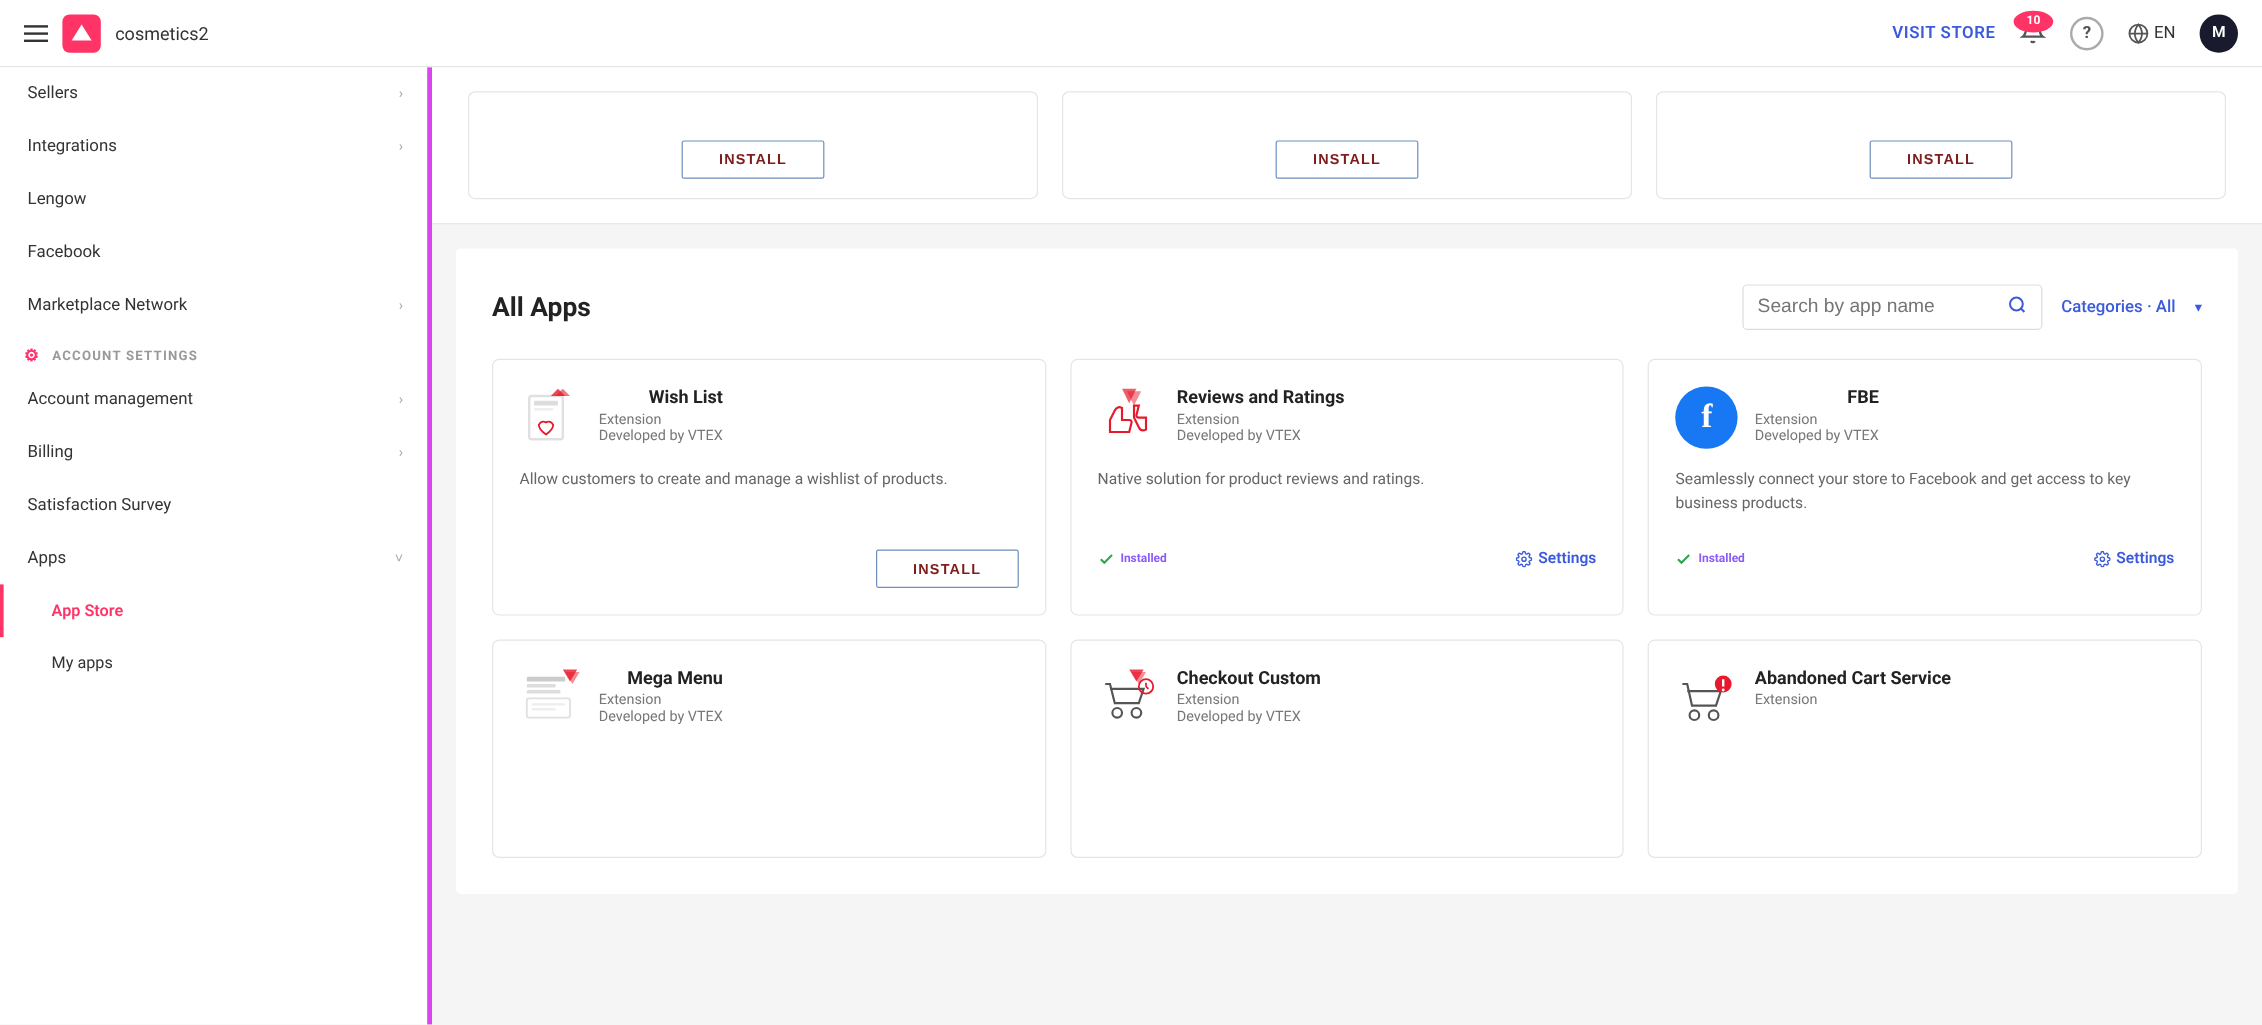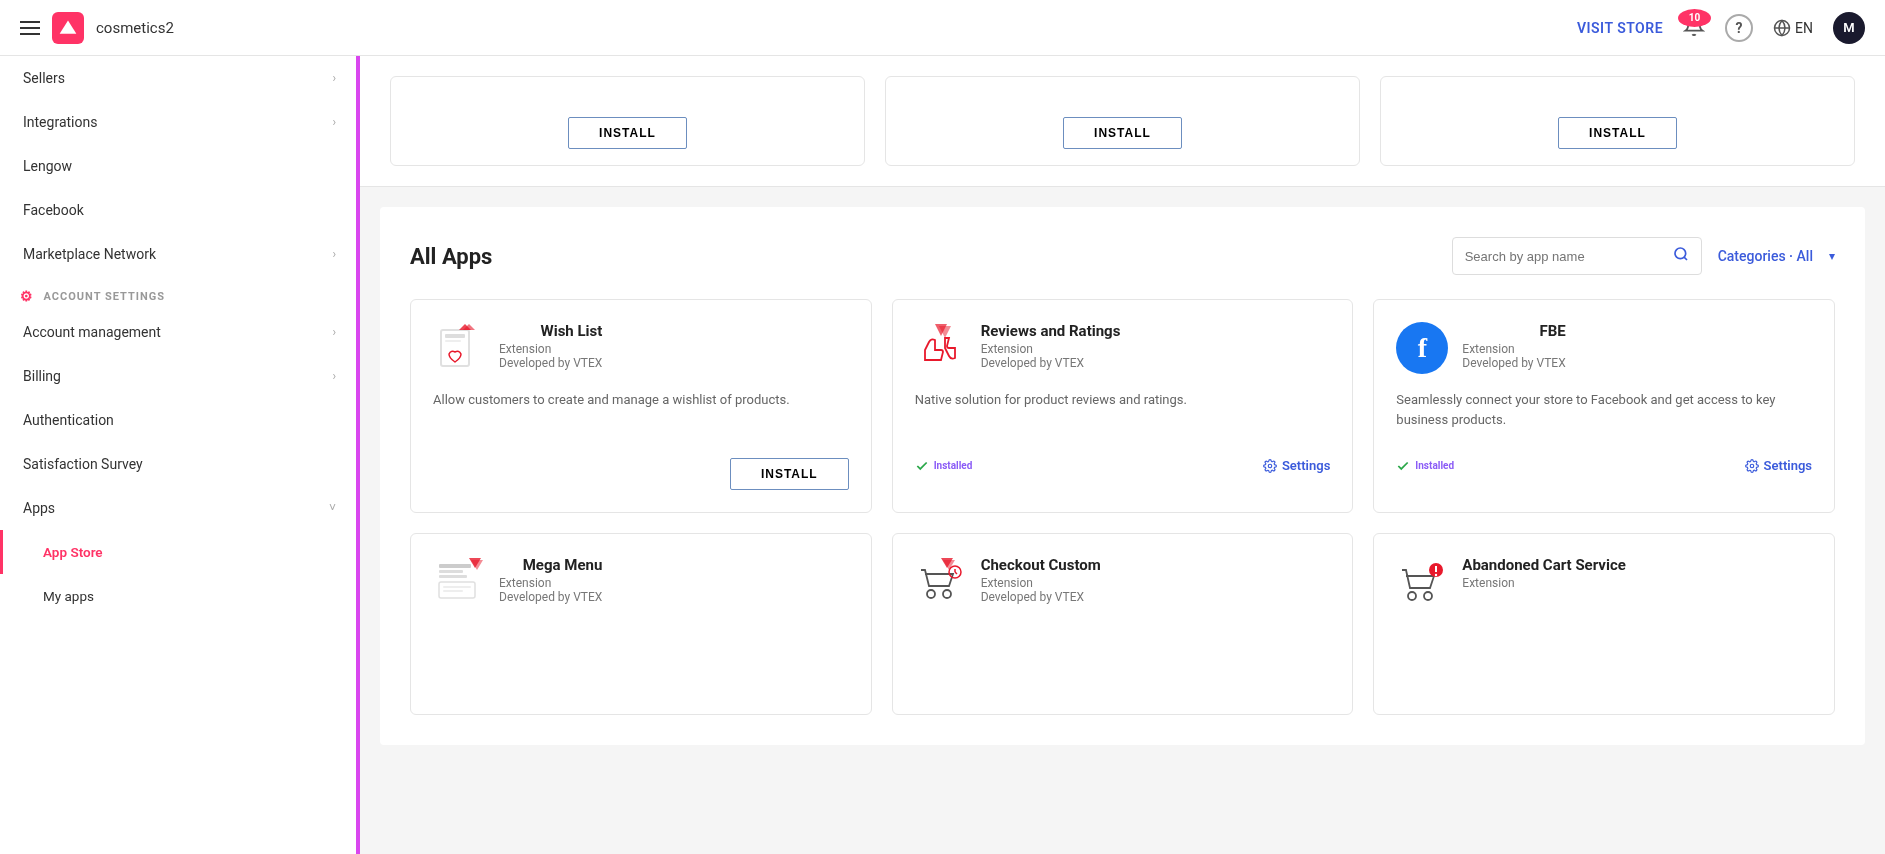--- a/index.html
+++ b/index.html
@@ -51,35 +51,35 @@
     }
     .sidebar-section-header .gear-icon { color: #ff3366; font-size: 14px; }
 
     
     .main { flex: 1; overflow-y: auto; background: #f5f5f5; }
 
     
     .top-strip { background: #fff; padding: 20px 30px; display: flex; gap: 20px; border-bottom: 1px solid #e5e5e5; }
     .install-card { flex: 1; border: 1px solid #e5e5e5; border-radius: 6px; padding: 16px; display: flex; flex-direction: column; align-items: center; justify-content: flex-end; min-height: 90px; }
     .install-btn {
-      background: transparent; border: 1.5px solid #6c8ebf; color: #000000;
+      background: transparent; border: 1.5px solid #6c8ebf; color: #7f1d1d;
       font-size: 12px; font-weight: 700; letter-spacing: 1px; padding: 8px 30px;
       cursor: pointer; border-radius: 2px;
     }
 
     
     .all-apps-section { background: #fff; margin: 20px; border-radius: 4px; padding: 30px; }
     .all-apps-header { display: flex; align-items: center; justify-content: space-between; margin-bottom: 24px; }
     .all-apps-title { font-size: 22px; font-weight: 700; color: #222; }
     .all-apps-controls { display: flex; align-items: center; gap: 16px; }
     .search-box {
       display: flex; align-items: center; border: 1px solid #ddd; border-radius: 4px;
       padding: 8px 12px; gap: 8px; background: #fff;
     }
-    .search-input { border: none; outline: none; font-size: 13px; color: #888; width: 200px; }
+    .search-input { border: none; outline: none; font-size: 16px; color: #888; width: 200px; }
     .search-icon { color: #3b5bdb; font-size: 16px; cursor: pointer; }
     .categories-btn { color: #3b5bdb; font-size: 14px; cursor: pointer; font-weight: 500; }
 
     
     .apps-grid { display: grid; grid-template-columns: repeat(3, 1fr); gap: 20px; }
     .app-card { border: 1px solid #e5e5e5; border-radius: 6px; padding: 22px; background: #fff; }
     .app-card-header { display: flex; align-items: flex-start; gap: 14px; margin-bottom: 16px; }
     .app-icon { width: 52px; height: 52px; flex-shrink: 0; }
     .app-icon svg { width: 52px; height: 52px; }
     .app-info .app-name { font-size: 15px; font-weight: 700; color: #222; text-align: right; }
@@ -171,23 +171,20 @@
 
     <div class="sidebar-item">
       <span>Account management</span>
       <span class="sidebar-chevron">›</span>
     </div>
     <div class="sidebar-item">
       <span>Billing</span>
       <span class="sidebar-chevron">›</span>
     </div>
     <div class="sidebar-item">
-      <span>Authentication</span>
-    </div>
-    <div class="sidebar-item">
       <span>Satisfaction Survey</span>
     </div>
     <div class="sidebar-item">
       <span>Apps</span>
       <span class="sidebar-chevron">˅</span>
     </div>
     <div class="sidebar-item sub active">
       <span>App Store</span>
     </div>
     <div class="sidebar-item sub">

